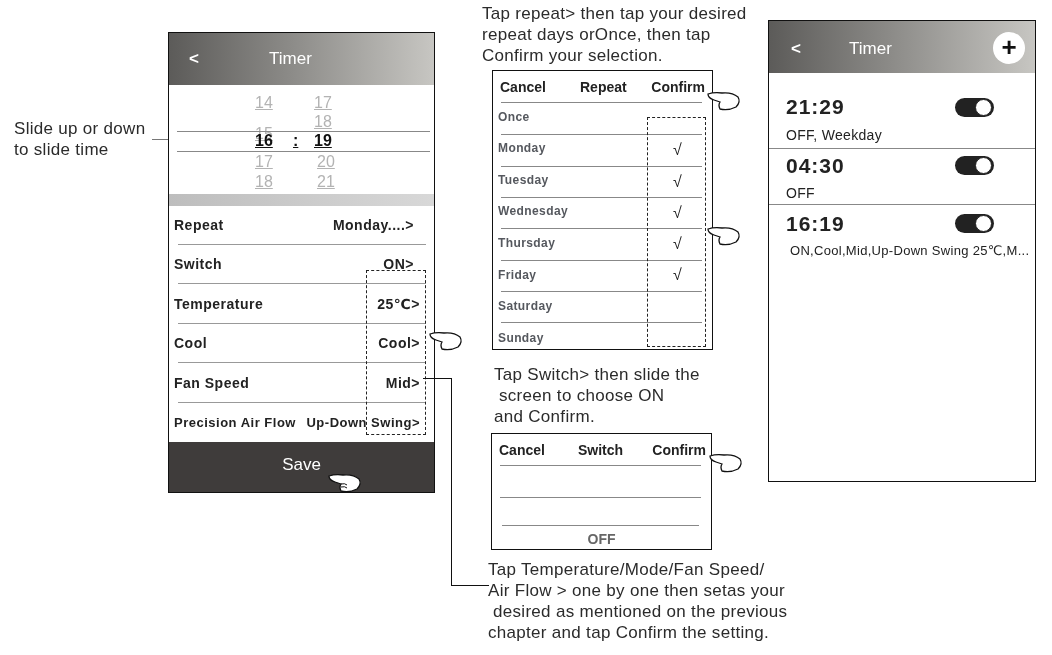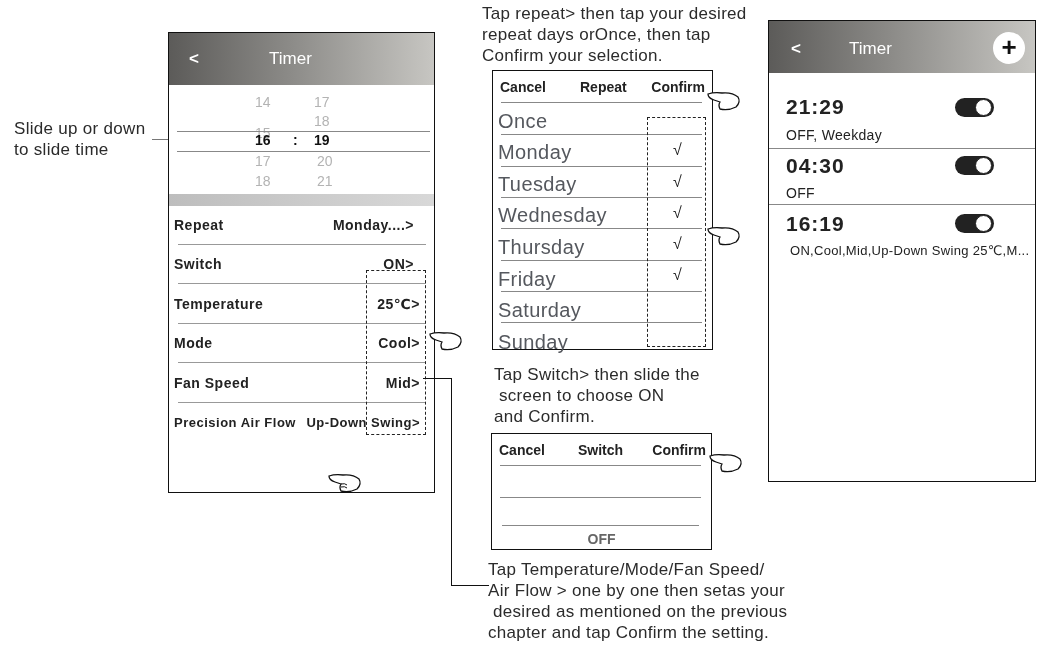--- a/index.html
+++ b/index.html
@@ -13,21 +13,21 @@
 
   
   #phone1 { left: 168px; top: 32px; width: 267px; height: 461px; border: 1px solid #111; background: #fff; }
   .hdr { position: absolute; left: 0; top: 0; right: 0; height: 52px;
          background: linear-gradient(90deg, #5c5b59 0%, #8b8a87 45%, #c7c6c2 100%); color: #fff; }
   .hdr .back { position: absolute; left: 20px; top: 16px; font-size: 17px; font-weight: bold; }
   .hdr .title { position: absolute; top: 16px; font-size: 17px; }
   #phone1 .hdr .title { left: 100px; }
 
   .picker { position: absolute; left: 0; top: 52px; width: 100%; height: 108px; }
-  .picker .num { position: absolute; font-size: 14px; color: #b3b3b3; }
+  .picker .num { position: absolute; font-size: 16px; color: #b3b3b3; text-decoration: underline; }
   .picker .sel { color: #111; font-weight: bold; }
   .picker .line { position: absolute; left: 8px; right: 4px; height: 1px; background: #888; }
   .pickbar { position: absolute; left: 0; right: 0; top: 161px; height: 12px;
              background: linear-gradient(90deg, #bdbdbd, #d8d8d8); }
 
   .row { position: absolute; left: 5px; right: 8px; height: 38px; font-size: 14px; font-weight: bold; color: #222; letter-spacing: 0.5px; }
   .row .lbl { position: absolute; left: 0; top: 10px; }
   .row .val { position: absolute; right: 0; top: 10px; }
   .row .sep { position: absolute; left: 4px; right: 0; bottom: 0; height: 1px; background: #999; }
   .row.small { font-size: 13px; }
@@ -37,21 +37,21 @@
 
   .dash { position: absolute; border: 1px dashed #222; }
 
   
   #repeat { left: 492px; top: 70px; width: 221px; height: 280px; border: 1px solid #111; background: #fff; }
   .dlg-hdr { position: absolute; left: 7px; right: 7px; top: 8px; height: 24px; font-size: 14px; font-weight: bold; color: #222; }
   .dlg-hdr .c { position: absolute; left: 0; }
   .dlg-hdr .m { position: absolute; left: 80px; }
   .dlg-hdr .r { position: absolute; right: 0; text-align: right; }
   .dlg-sep { position: absolute; left: 8px; right: 10px; height: 1px; background: #888; }
-  .day { position: absolute; left: 5px; font-size: 20px; font-weight: normal; color: #55585e; letter-spacing: 0.4px; }
+  .day { position: absolute; left: 5px; font-size: 12px; font-weight: bold; color: #55585e; letter-spacing: 0.4px; }
   .check { position: absolute; left: 180px; font-size: 16px; color: #222; }
 
   
   #switchdlg { left: 491px; top: 433px; width: 221px; height: 117px; border: 1px solid #111; background: #fff; }
   .opt { position: absolute; left: 0; right: 0; text-align: center; font-size: 14px; font-weight: bold; }
 
   
   #phone3 { left: 768px; top: 20px; width: 268px; height: 462px; border: 1px solid #111; background: #fff; }
   #phone3 .hdr { height: 52px; }
   #phone3 .hdr .back { left: 22px; top: 18px; }
@@ -114,36 +114,39 @@
     <span class="lbl">Switch</span>
     <span class="val" style="right:12px;">ON&gt;</span>
     <div class="sep"></div>
   </div>
   <div class="row" style="top:253px;">
     <span class="lbl">Temperature</span>
     <span class="val" style="right:6px;">25℃&gt;</span>
     <div class="sep"></div>
   </div>
   <div class="row" style="top:292px;">
-    <span class="lbl">Mode</span>
+    <span class="lbl">Cool</span>
     <span class="val" style="right:6px;">Cool&gt;</span>
     <div class="sep"></div>
   </div>
   <div class="row" style="top:332px;">
     <span class="lbl">Fan Speed</span>
     <span class="val" style="right:6px;">Mid&gt;</span>
     <div class="sep"></div>
   </div>
   <div class="row small" style="top:372px; border:none;">
     <span class="lbl">Precision Air Flow</span>
     <span class="val" style="right:6px;">Up-Down Swing&gt;</span>
   </div>
 
   <div class="dash" style="left:197px; top:237px; width:60px; height:165px;"></div>
 
+  <div class="savebar">
+    <span>Save</span>
+  </div>
   <div class="hand" style="left:158px; top:437px;">
     <svg viewBox="0 0 36 24">
         <path d="M2 6 Q8 4 16 5 Q26 4 32 9 Q35 14 30 19 Q22 23 14 21 Q12 17 14 14 L8 12 Q2 10 2 6Z" fill="#fff" stroke="#111" stroke-width="1.3"></path>
         <path d="M14 14 Q18 13 20 15 M14 17 Q18 16 20 18" fill="none" stroke="#111" stroke-width="1"></path>
       </svg>
   </div>
 </div>
 
 <div class="hand" style="left:428px; top:328px;">
   <svg viewBox="0 0 36 24">

